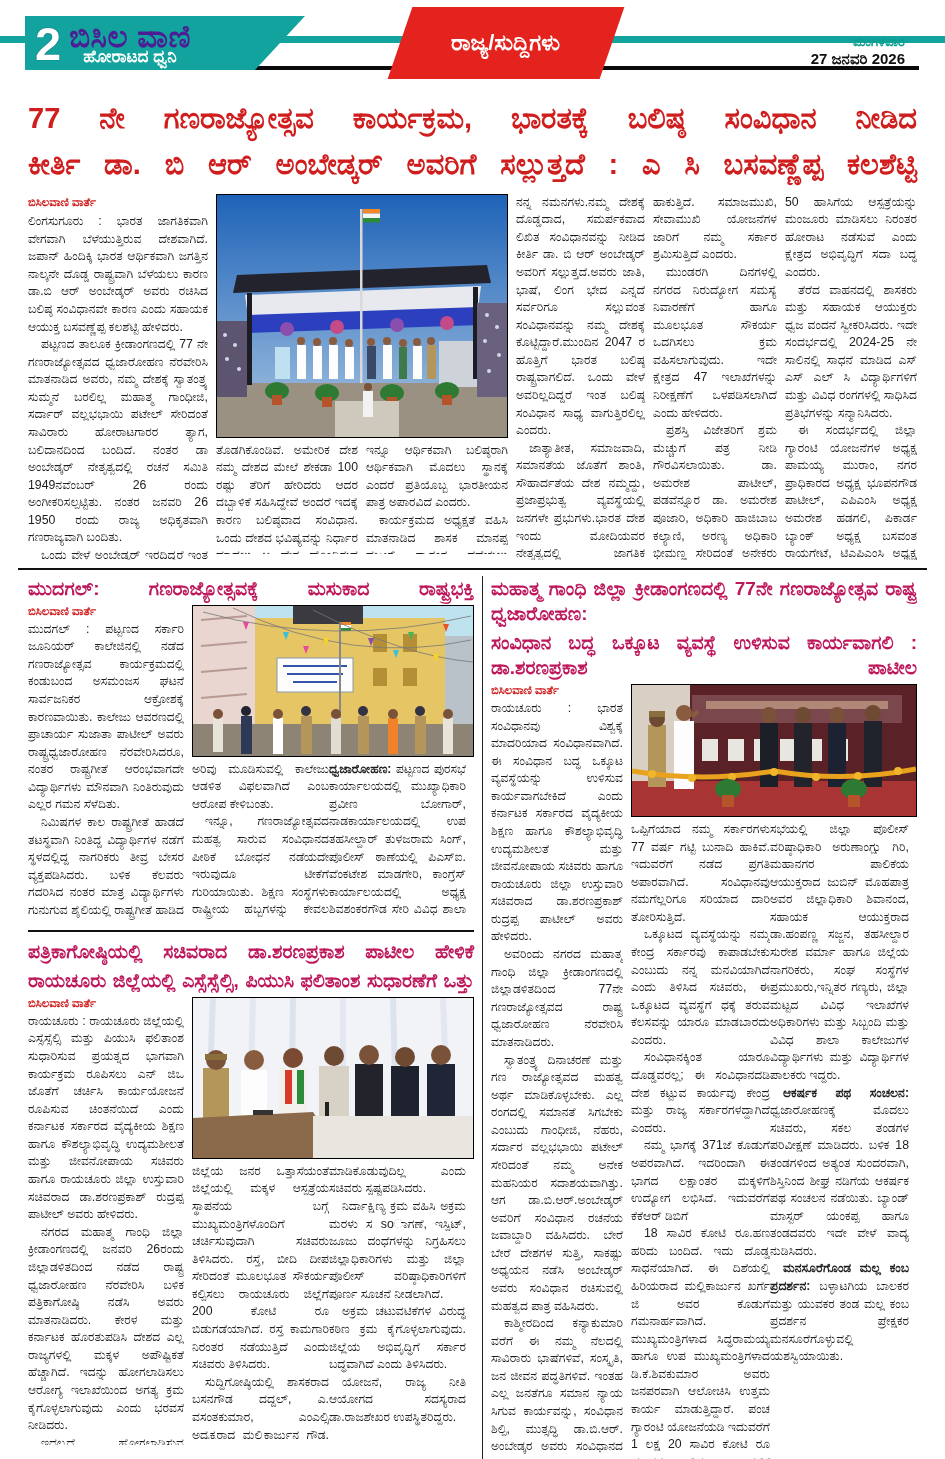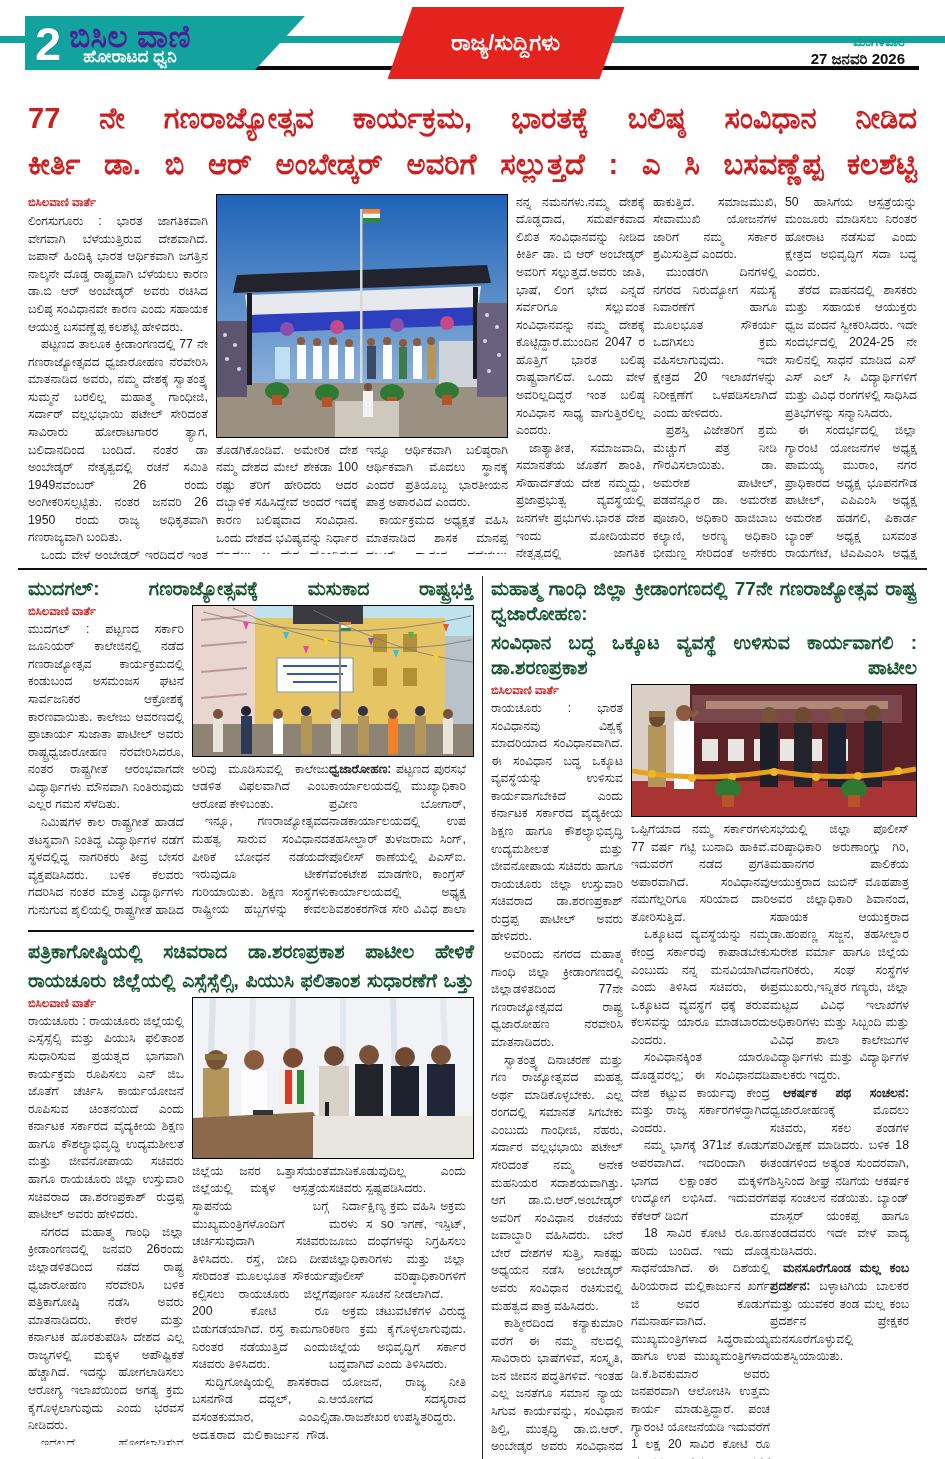--- a/index.html
+++ b/index.html
@@ -48,21 +48,21 @@
   .lead-cols{display:flex;gap:8px;margin:6px 28px 0;height:366px;overflow:hidden;}
   .w-c1{width:180px;} .w-pb{width:292px;flex:none;} .w-c4{width:129px;} .w-c5{width:124px;} .w-c6{width:132px;}
   .pb-cols{display:flex;gap:8px;margin-top:4px;height:112px;overflow:hidden;}
   .pb-cols .col{width:142px;}
   .rule-h{height:2px;background:#111;margin:8px 18px 0;}
   
   .body-grid{display:flex;margin:6px 28px 0;height:884px;overflow:hidden;}
   .left-region{width:446px;flex:none;}
   .v-rule{width:1px;background:#222;margin:0 8px;flex:none;}
   .right-region{width:426px;flex:none;}
-  .art-headline{font-weight:800;color:#14532d;font-size:19px;line-height:1.32;text-align:justify;text-align-last:justify;margin:0 0 4px 0;}
+  .art-headline{font-weight:800;color:#be185d;font-size:19px;line-height:1.32;text-align:justify;text-align-last:justify;margin:0 0 4px 0;}
   .mud-row,.press-row,.right-row{display:flex;gap:8px;}
   .narrow{width:156px;flex:none;}
   .photo-cols{width:282px;flex:none;}
   .photo-cols .two{display:flex;gap:0;margin-top:4px;overflow:hidden;}
   .photo-cols .two .col{width:137px;}
   .mud-row{height:318px;overflow:hidden;}
   .mud-row .two{height:160px;}
   .left-rule{height:2px;background:#111;margin:7px 0;}
   .press-row{height:448px;overflow:hidden;}
   .press-row .two{height:276px;}
@@ -202,21 +202,21 @@
             <p class="para">ಕಾರ್ಯಕ್ರಮದ ಅಧ್ಯಕ್ಷತೆ ವಹಿಸಿ ಮಾತನಾಡಿದ ಶಾಸಕ ಮಾನಪ್ಪ ವಜ್ಜಲ್, ಸ್ವಾತಂತ್ರ್ಯ ಪಡೆಯಲು ಹಲವು ವೀರರಿಗೆ, ಹೋರಾಟಗಾರರಿಗೆ, ಕ್ರಾಂ</p>
           </div>
       </div>
     </div>
     <div class="col w-c4">
         <p class="para">ನನ್ನ ನಮನಗಳು.ನಮ್ಮ ದೇಶಕ್ಕೆ ದೊಡ್ಡದಾದ, ಸಮರ್ಪಕವಾದ ಲಿಖಿತ ಸಂವಿಧಾನವನ್ನು ನೀಡಿದ ಕೀರ್ತಿ ಡಾ. ಬಿ ಆರ್ ಅಂಬೇಡ್ಕರ್ ಅವರಿಗೆ ಸಲ್ಲುತ್ತದೆ.ಅವರು ಜಾತಿ, ಭಾಷೆ, ಲಿಂಗ ಭೇದ ಎನ್ನದೆ ಸರ್ವರಿಗೂ ಸಲ್ಲುವಂತ ಸಂವಿಧಾನವನ್ನು ನಮ್ಮ ದೇಶಕ್ಕೆ ಕೊಟ್ಟಿದ್ದಾರೆ.ಮುಂದಿನ 2047 ರ ಹೊತ್ತಿಗೆ ಭಾರತ ಬಲಿಷ್ಠ ರಾಷ್ಟ್ರವಾಗಲಿದೆ. ಒಂದು ವೇಳೆ ಅವರಿಲ್ಲದಿದ್ದರೆ ಇಂತ ಬಲಿಷ್ಠ ಸಂವಿಧಾನ ಸಾಧ್ಯ ವಾಗುತ್ತಿರಲಿಲ್ಲ ಎಂದರು.</p>
         <p class="para">ಜಾತ್ಯಾತೀತ, ಸಮಾಜವಾದಿ, ಸಮಾನತೆಯ ಜೊತೆಗೆ ಶಾಂತಿ, ಸೌಹಾರ್ದತೆಯ ದೇಶ ನಮ್ಮದ್ದು, ಪ್ರಜಾಪ್ರಭುತ್ವ ವ್ಯವಸ್ಥೆಯಲ್ಲಿ ಜನಗಳೇ ಪ್ರಭುಗಳು.ಭಾರತ ದೇಶ ಇಂದು ಮೋದಿಯವರ ನೇತೃತ್ವದಲ್ಲಿ ಜಾಗತಿಕ ನಾಯಕತ್ವವನ್ನು ವಹಿಸಿಕೊಂಡಿದೆ ಎಂದು ಹೇಳಿದರು.</p>
       </div>
     <div class="col w-c5">
         <p class="para">ಹಾಕುತ್ತಿದೆ. ಸಮಾಜಮುಖಿ, ಸೇವಾಮುಖಿ ಯೋಜನೆಗಳ ಜಾರಿಗೆ ನಮ್ಮ ಸರ್ಕಾರ ಶ್ರಮಿಸುತ್ತಿದೆ ಎಂದರು.</p>
-        <p class="para">ಮುಂಡರಗಿ ದಿನಗಳಲ್ಲಿ ನಗರದ ನಿರುದ್ಯೋಗ ಸಮಸ್ಯೆ ನಿವಾರಣೆಗೆ ಹಾಗೂ ಮೂಲಭೂತ ಸೌಕರ್ಯ ಒದಗಿಸಲು ಕ್ರಮ ವಹಿಸಲಾಗುವುದು. ಇದೇ ಕ್ಷೇತ್ರದ 20 ಇಲಾಖೆಗಳನ್ನು ನಿರೀಕ್ಷಣೆಗೆ ಒಳಪಡಿಸಲಾಗಿದೆ ಎಂದು ಹೇಳಿದರು.</p>
+        <p class="para">ಮುಂಡರಗಿ ದಿನಗಳಲ್ಲಿ ನಗರದ ನಿರುದ್ಯೋಗ ಸಮಸ್ಯೆ ನಿವಾರಣೆಗೆ ಹಾಗೂ ಮೂಲಭೂತ ಸೌಕರ್ಯ ಒದಗಿಸಲು ಕ್ರಮ ವಹಿಸಲಾಗುವುದು. ಇದೇ ಕ್ಷೇತ್ರದ 47 ಇಲಾಖೆಗಳನ್ನು ನಿರೀಕ್ಷಣೆಗೆ ಒಳಪಡಿಸಲಾಗಿದೆ ಎಂದು ಹೇಳಿದರು.</p>
         <p class="para">ಪ್ರಶಸ್ತಿ ವಿಜೇತರಿಗೆ ಶ್ರಮ ಮೆಚ್ಚುಗೆ ಪತ್ರ ನೀಡಿ ಗೌರವಿಸಲಾಯಿತು. ಡಾ. ಅಮರೇಶ ಪಾಟೀಲ್, ಪಡವೆನ್ನೂರ ಡಾ. ಅಮರೇಶ ಪೂಜಾರಿ, ಅಧಿಕಾರಿ ಹಾಜಿಬಾಬ ಕಲ್ಯಾಣಿ, ಅರಣ್ಯ ಅಧಿಕಾರಿ ಭೀಮಣ್ಣ ಸೇರಿದಂತೆ ಅನೇಕರು ಇದ್ದರು.</p>
       </div>
     <div class="col w-c6">
         <p class="para">50 ಹಾಸಿಗೆಯ ಆಸ್ಪತ್ರೆಯನ್ನು ಮಂಜೂರು ಮಾಡಿಸಲು ನಿರಂತರ ಹೋರಾಟ ನಡೆಸುವೆ ಎಂದು ಕ್ಷೇತ್ರದ ಅಭಿವೃದ್ಧಿಗೆ ಸದಾ ಬದ್ಧ ಎಂದರು.</p>
         <p class="para">ತೆರೆದ ವಾಹನದಲ್ಲಿ ಶಾಸಕರು ಮತ್ತು ಸಹಾಯಕ ಆಯುಕ್ತರು ಧ್ವಜ ವಂದನೆ ಸ್ವೀಕರಿಸಿದರು. ಇದೇ ಸಂದರ್ಭದಲ್ಲಿ 2024-25 ನೇ ಸಾಲಿನಲ್ಲಿ ಸಾಧನೆ ಮಾಡಿದ ಎಸ್ ಎಸ್ ಎಲ್ ಸಿ ವಿದ್ಯಾರ್ಥಿಗಳಿಗೆ ಮತ್ತು ವಿವಿಧ ರಂಗಗಳಲ್ಲಿ ಸಾಧಿಸಿದ ಪ್ರತಿಭೆಗಳನ್ನು ಸನ್ಮಾನಿಸಿದರು.</p>
         <p class="para">ಈ ಸಂದರ್ಭದಲ್ಲಿ ಜಿಲ್ಲಾ ಗ್ಯಾರಂಟಿ ಯೋಜನೆಗಳ ಅಧ್ಯಕ್ಷ ಪಾಮಯ್ಯ ಮುರಾಂ, ನಗರ ಪ್ರಾಧಿಕಾರದ ಅಧ್ಯಕ್ಷ ಭೂಪನಗೌಡ ಪಾಟೀಲ್, ಎಪಿಎಂಸಿ ಅಧ್ಯಕ್ಷ ಅಮರೇಶ ಹಡಗಲಿ, ಪಿಕಾರ್ಡ ಬ್ಯಾಂಕ್ ಅಧ್ಯಕ್ಷ ಬಸವಂತ ರಾಯಗೇಟೆ, ಟಿಎಪಿಎಂಸಿ ಅಧ್ಯಕ್ಷ ಶಶಿಧರ ಗೌಡ, ತಹಶಿಲ್ದಾರ ಸತ್ಯಮ್ಮ, ಡಿವೈಎಸ್ ಕ್ಷೇತ್ರೀಯ ಕಾರ್ನಾಡ, ಇಒ ಉಮೇಶ, ಪಿಡಿಒ ಹೂನೂರು, ಅಬಕಾರಿ ಸಬ್ ಇನ್ಸ್ ಲಕ್ಷ್ಮಿದೇವಿ, ಪುರಸಭೆ ಮುಖ್ಯಾಧಿಕಾರಿ, ಅಗ್ನಿಶಾಮಕ ಅಧಿಕಾರಿ ಹೊನ್ನಪ್ಪ, ವೀರೇಶ ಪಾಟೀಲ್, ಪಶುವೈದ್ಯ ಡಾ ಗೌಡ, ಸಿಡಿಪಿಒ ನಾಗರತ್ನ, ಸೌಕರರ ಅಧ್ಯಕ್ಷ ಹಾಜಿಬಾಬ ಕಲ್ಯಾಣಿ, ಅರಣ್ಯ ಭೀಮರಾಯ, ಬಸವರಾಜ ಕರಡಿ ಅನೇಕರು ಇದ್ದರು.</p>
       </div>
   </div>
 
   <div class="rule-h"></div>

